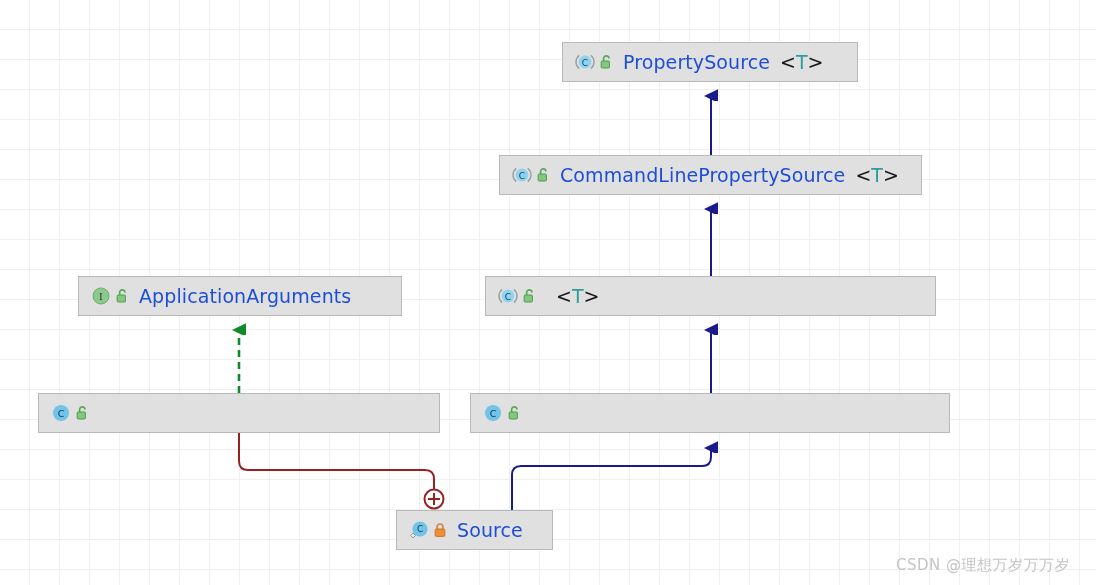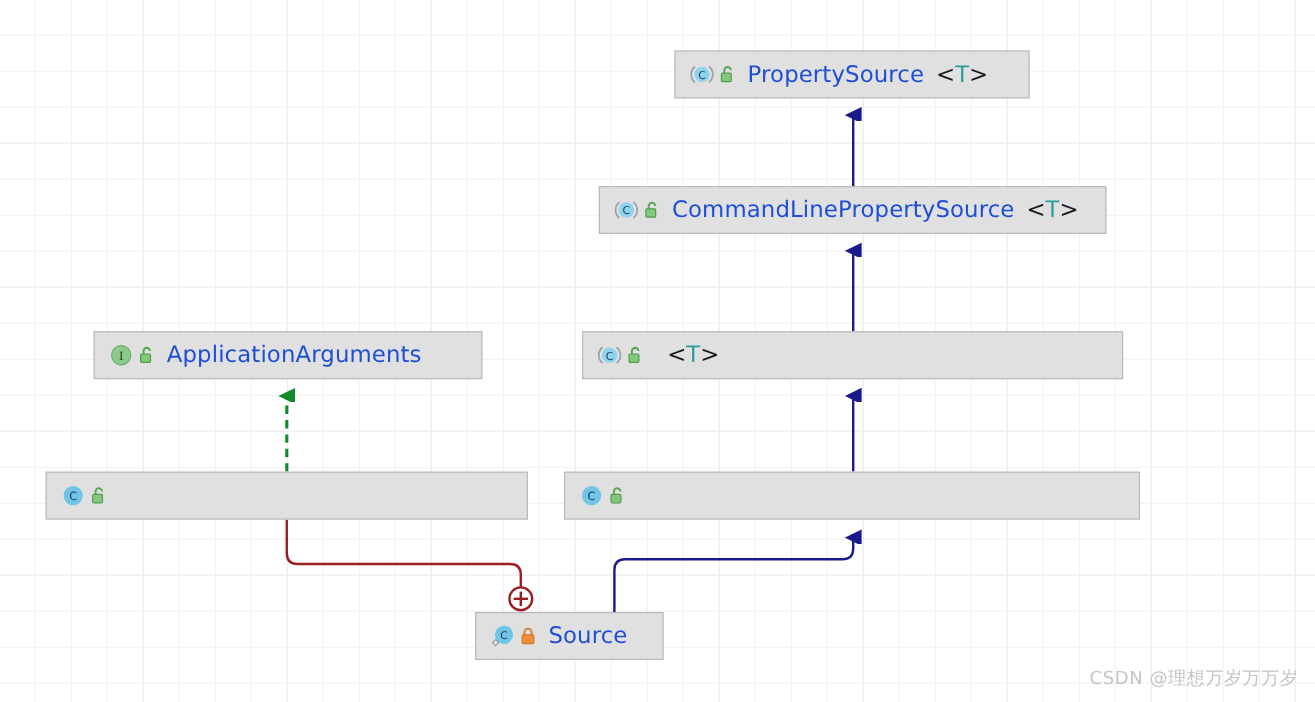--- a/index.html
+++ b/index.html
@@ -73,21 +73,21 @@
   .node .generic {
     font-size: 19px;
     color: #15171c;
     margin-left: 10px;
     line-height: 1;
   }
   .node .generic .tparam { color: #2e9c9c; }
 
   .watermark {
     position: absolute;
-    right: 14px;
+    right: 26px;
     bottom: 10px;
     font-size: 15px;
     color: #c4c4c4;
     letter-spacing: 0.5px;
     white-space: nowrap;
     font-family: "DejaVu Sans", "Liberation Sans", sans-serif;
   }
 </style>
 </head>
 <body>

